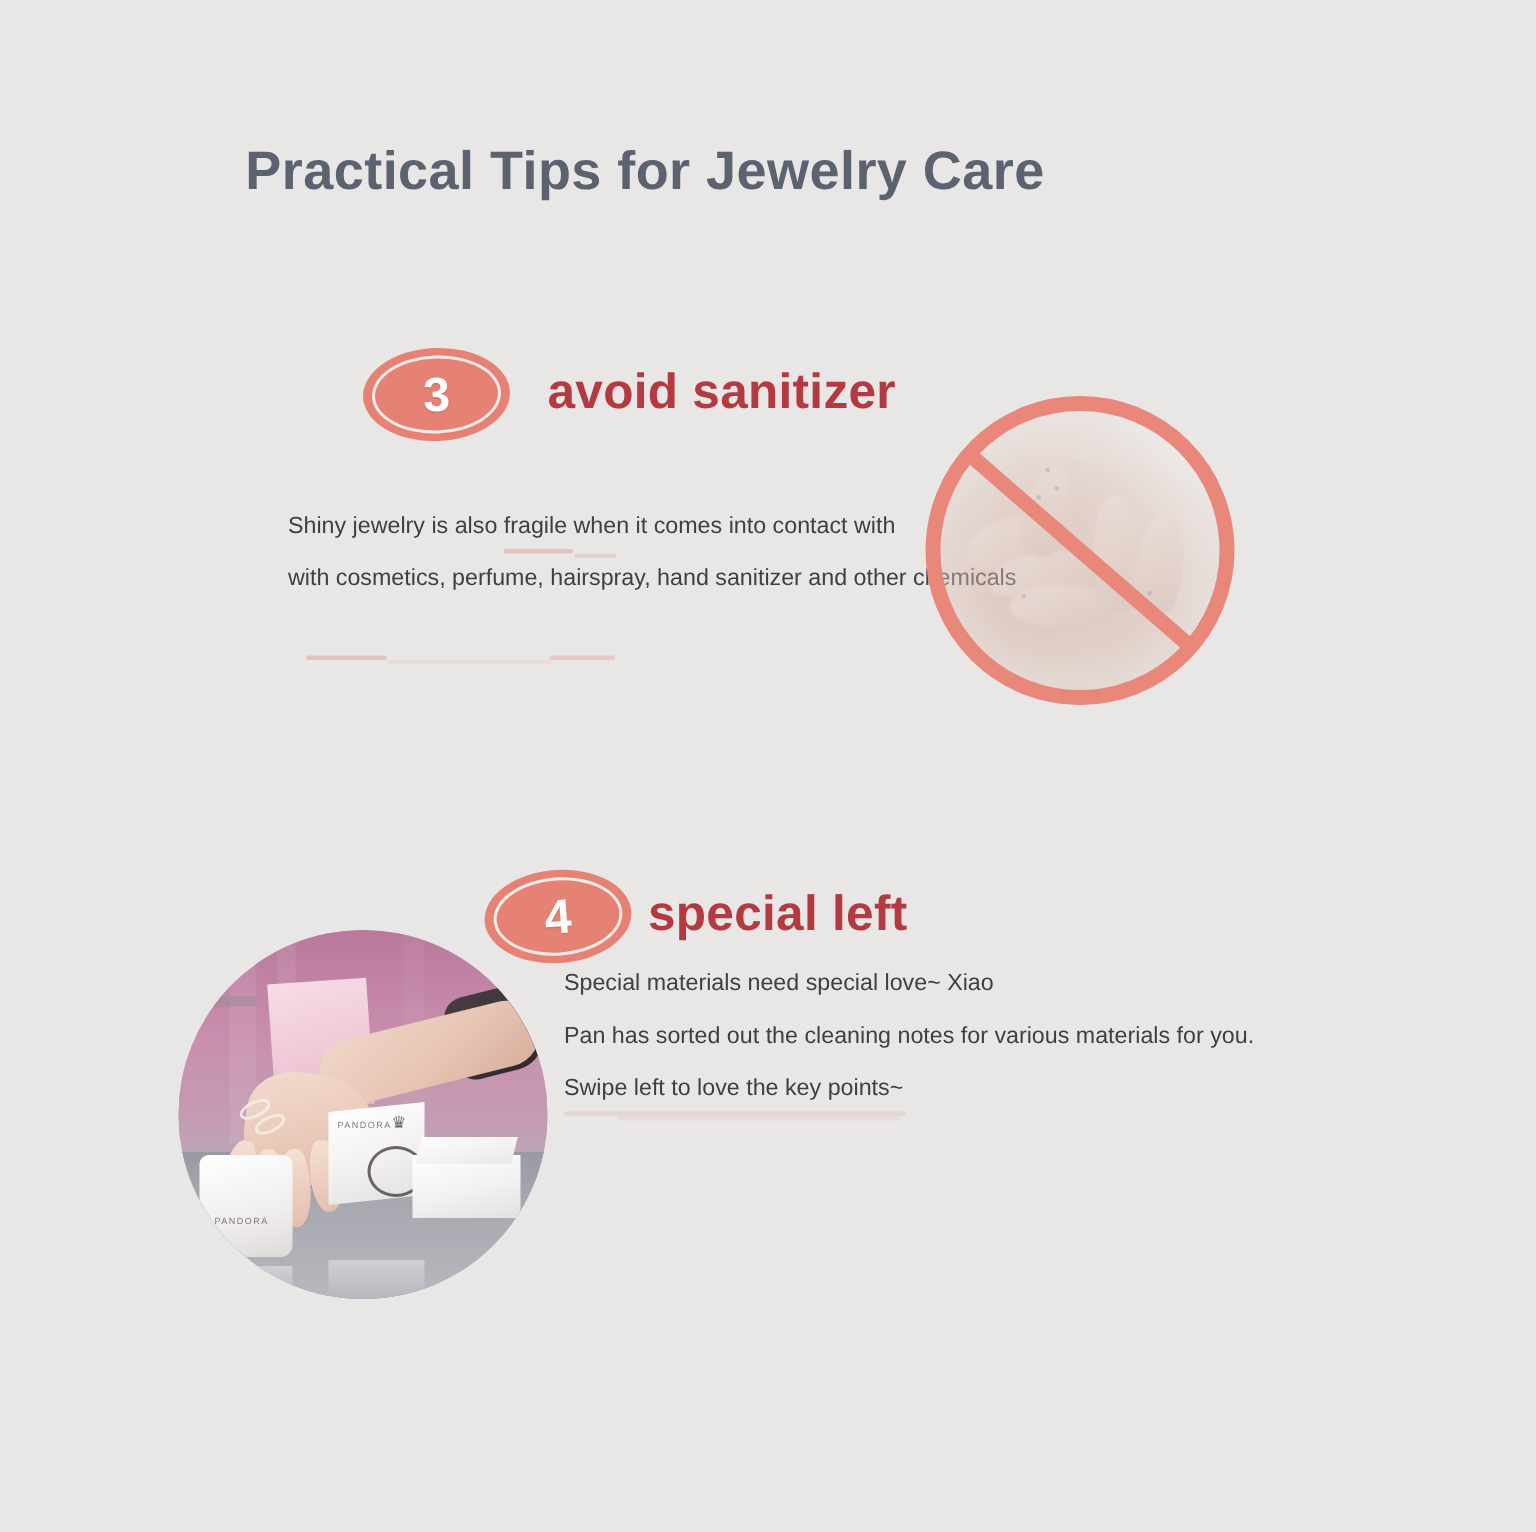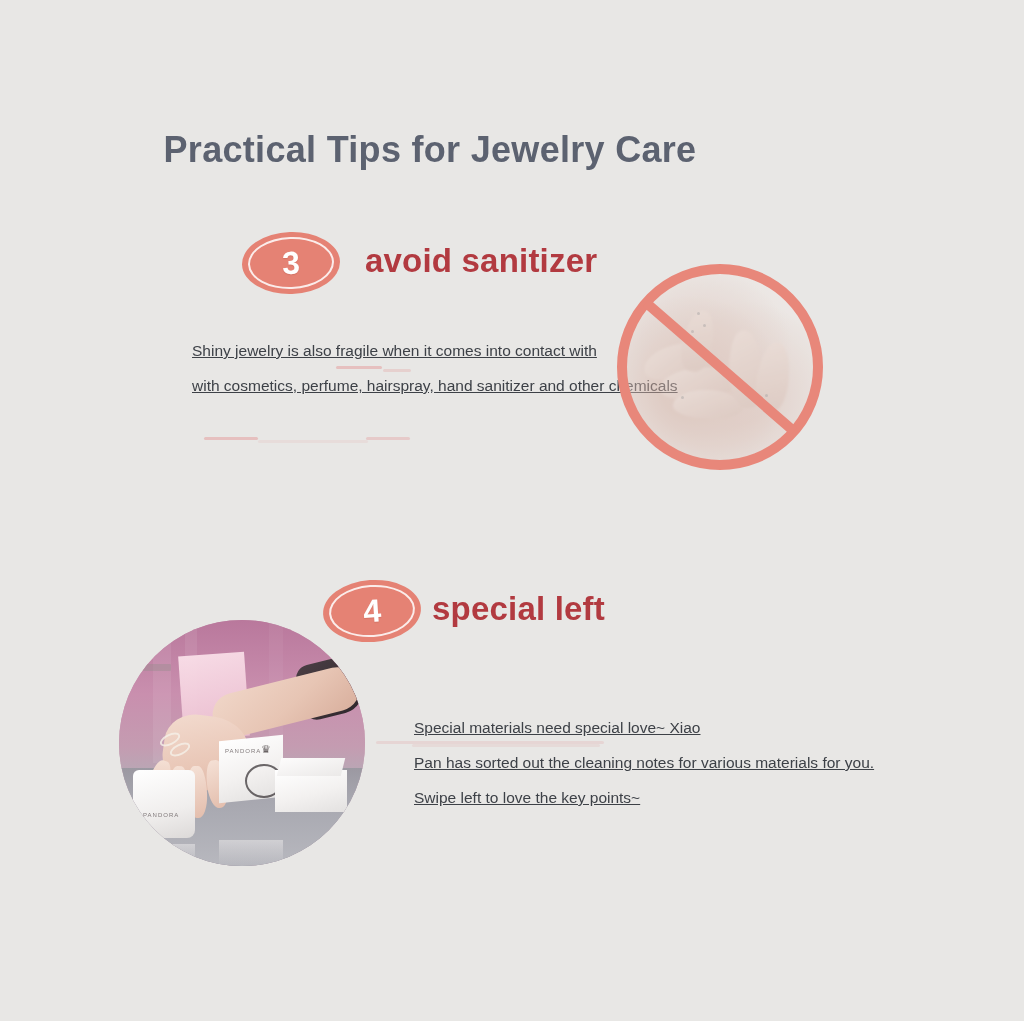--- a/index.html
+++ b/index.html
@@ -27,21 +27,20 @@
     position: absolute;
     left: 0;
     top: 93px;
     width: 860px;
     text-align: center;
     font-size: 36px;
     font-weight: bold;
     letter-spacing: 0.3px;
     color: #5c6270;
     font-family: "Liberation Sans", sans-serif;
-    margin-top: 36px;
   }
 
   
   .section { position: absolute; }
 
   
   .badge {
     position: absolute;
     width: 98px;
     height: 62px;
@@ -84,21 +83,20 @@
     font-family: "Liberation Sans", sans-serif;
   }
 
   
   .body-text {
     position: absolute;
     color: #3d4147;
     font-size: 15.5px;
     line-height: 35px;
     font-family: "Liberation Sans", sans-serif;
-    text-decoration: underline;
   }
   .body-text .ln { display: block; white-space: nowrap; position: relative; }
 
   
   .mark {
     position: absolute;
     height: 3px;
     border-radius: 2px;
     background: rgba(226,120,120,0.35);
     pointer-events: none;
@@ -322,21 +320,21 @@
   </div>
 
   <div class="section">
 
     <div class="badge" style="left:323px; top:580px; transform:rotate(-4deg);">
       <span class="badge-num">4</span>
     </div>
 
     <div class="sec-head" style="left:432px; top:590px;">special left</div>
 
-    <div class="body-text" style="left:376px; top:710px; width:500px;margin-left:38px;">
+    <div class="body-text" style="left:376px; top:638px; width:500px;">
       <span class="ln">Special materials need special love~ Xiao</span>
       <span class="ln">Pan has sorted out the cleaning notes for various materials for you.</span>
       <span class="ln">Swipe left to love the key points~</span>
     </div>
 
     <div class="mark" style="left:376px; top:741px; width:228px; opacity:.45;"></div>
     <div class="mark" style="left:412px; top:744px; width:188px; opacity:.35;"></div>
 
     <div class="photo-circle">
       <div class="pc-bg"></div>

